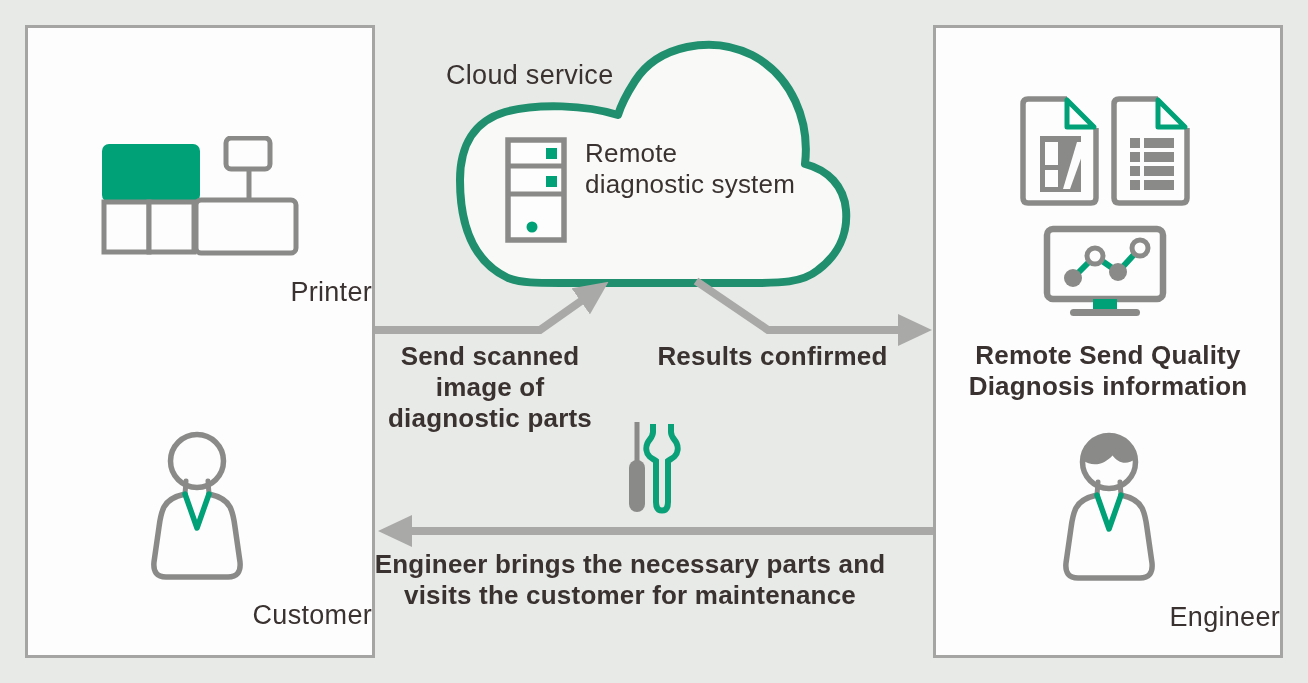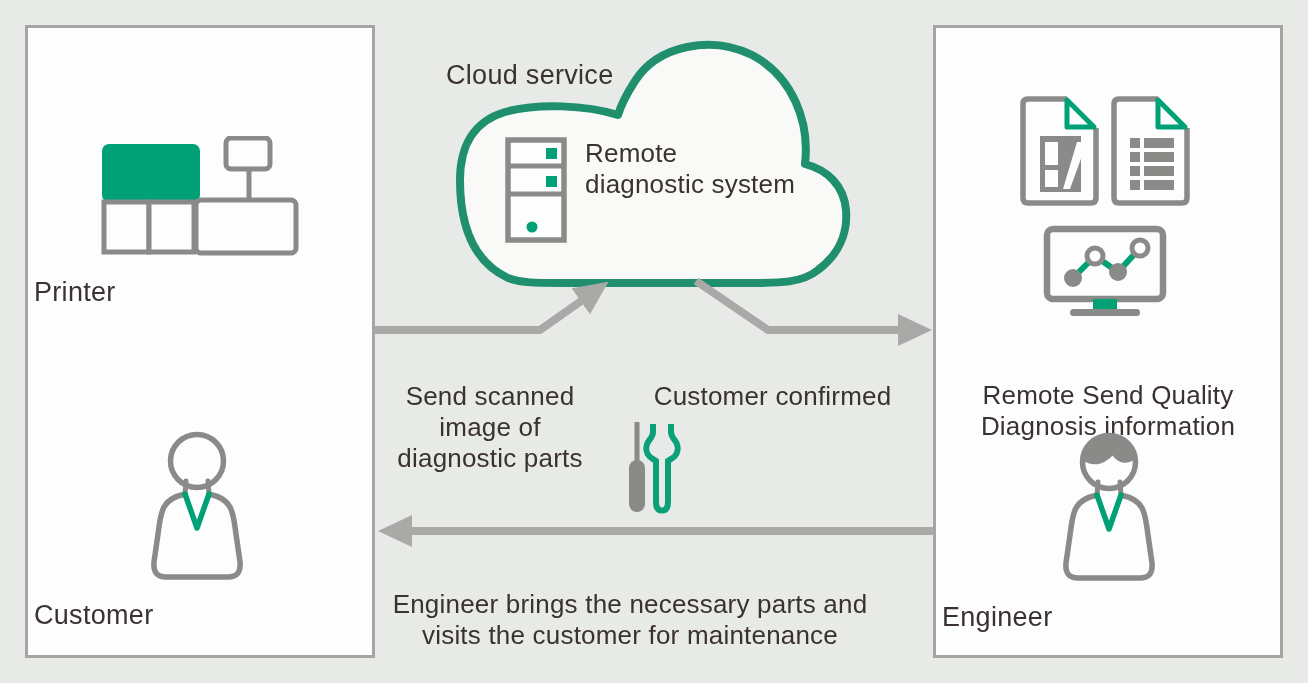--- a/index.html
+++ b/index.html
@@ -13,26 +13,26 @@
   }
   .stage{position:absolute;inset:0;width:1308px;height:683px;}
   .panel{
     position:absolute;top:25px;width:350px;height:633px;
     background:#fdfdfd;border:3px solid #a5a5a3;box-sizing:border-box;
   }
   .panel.left{left:25px;}
   .panel.right{left:933px;}
   .abs{position:absolute;}
   .label{
-    position:absolute;left:0;right:0;text-align:left;
-    font-size:27px;font-weight:500;letter-spacing:.3px;line-height:30px;padding-left:6px;
+    position:absolute;left:0;right:0;text-align:right;
+    font-size:27px;font-weight:500;letter-spacing:.3px;line-height:30px;
   }
   .caption{
     position:absolute;text-align:center;
-    font-size:26px;font-weight:400;letter-spacing:.2px;line-height:31px;margin-top:40px;
+    font-size:26px;font-weight:700;letter-spacing:.2px;line-height:31px;
   }
   .cloud-title{
     position:absolute;left:446px;top:60px;
     font-size:27px;font-weight:500;letter-spacing:.3px;
   }
   .cloud-text{
     position:absolute;left:585px;top:138px;
     font-size:26px;font-weight:500;line-height:30.5px;letter-spacing:.2px;
   }
   svg{display:block;}
@@ -158,21 +158,21 @@
     <path d="M 33 6 L 33 14 C 33 19 29.5 21 27.5 25 C 25.5 29.5 26 35 29.5 38.5 C 31.5 40.5 34 41.5 36 43 L 36 84 C 36 90 38.5 92.5 42 92.5 C 45.5 92.5 48 90 48 84 L 48 43 C 50 41.5 52.5 40.5 54.5 38.5 C 58 35 58.5 29.5 56.5 25 C 54.5 21 51 19 51 14 L 51 6" fill="none" stroke="#0aa078" stroke-width="6"></path>
   </svg>
 
   <div class="caption" style="left:380px;width:220px;top:341px">
     <div>Send scanned</div>
     <div>image of</div>
     <div>diagnostic parts</div>
   </div>
 
   <div class="caption" style="left:650px;width:245px;top:341px">
-    <div>Customer confirmed</div>
+    <div>Results confirmed</div>
   </div>
 
   <div class="caption" style="left:370px;width:520px;top:549px">
     <div>Engineer brings the necessary parts and</div>
     <div>visits the customer for maintenance</div>
   </div>
 
 </div>
 
 </body></html>

